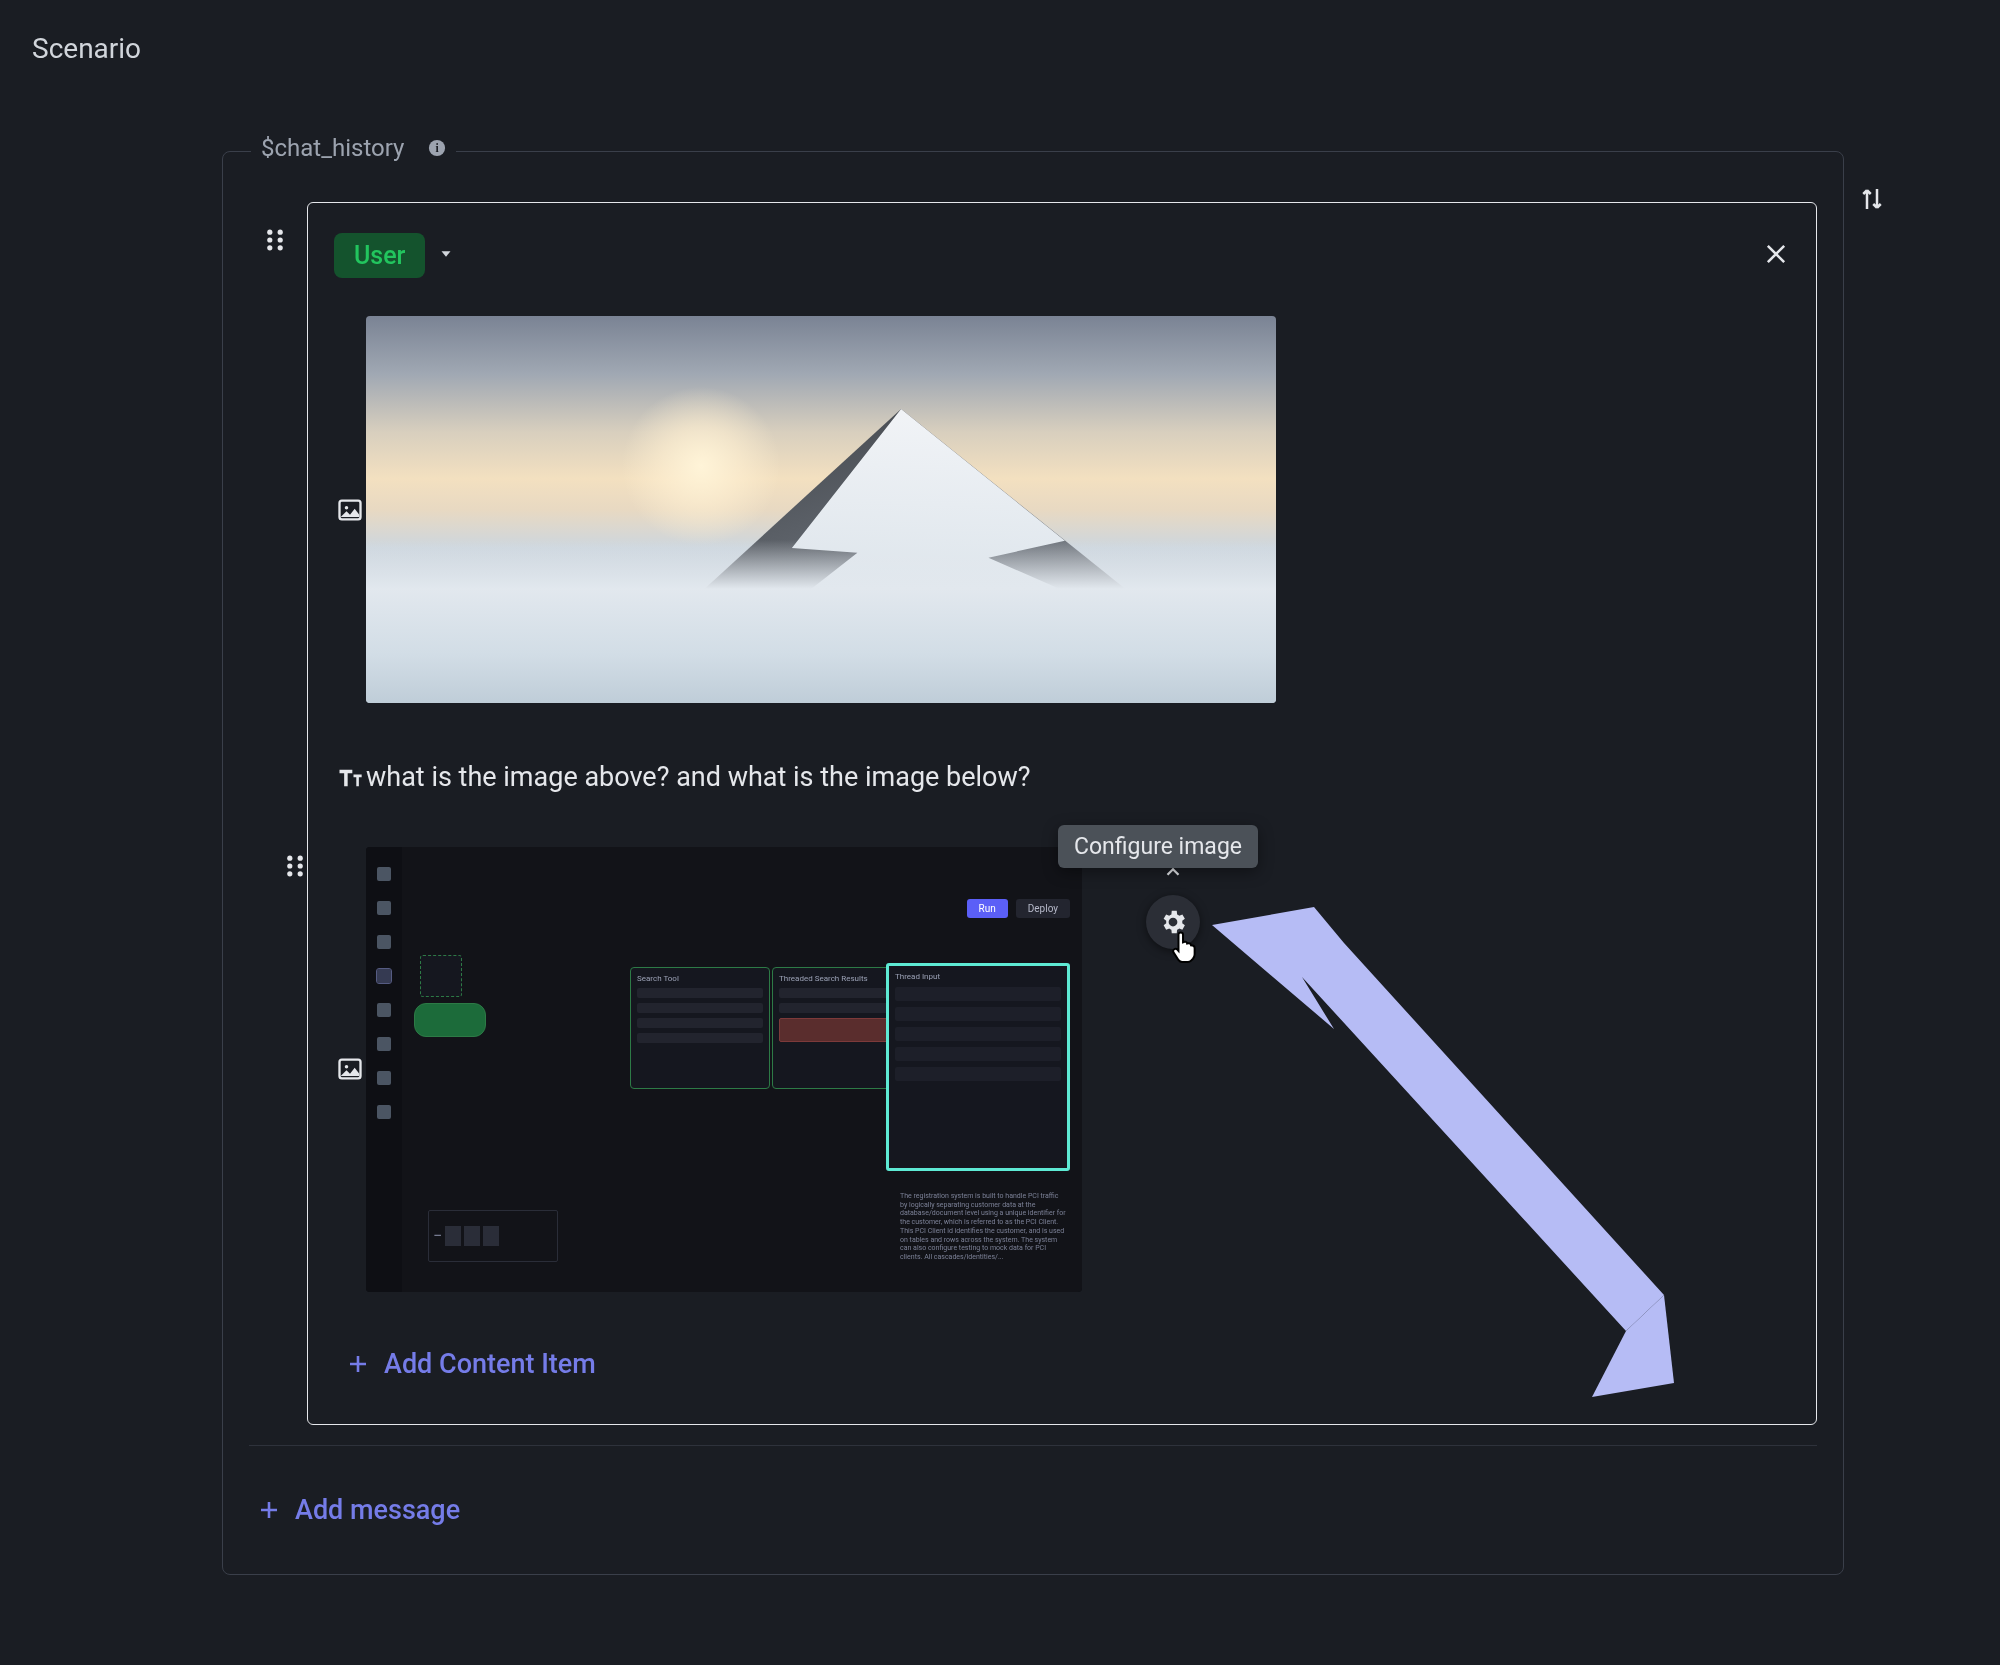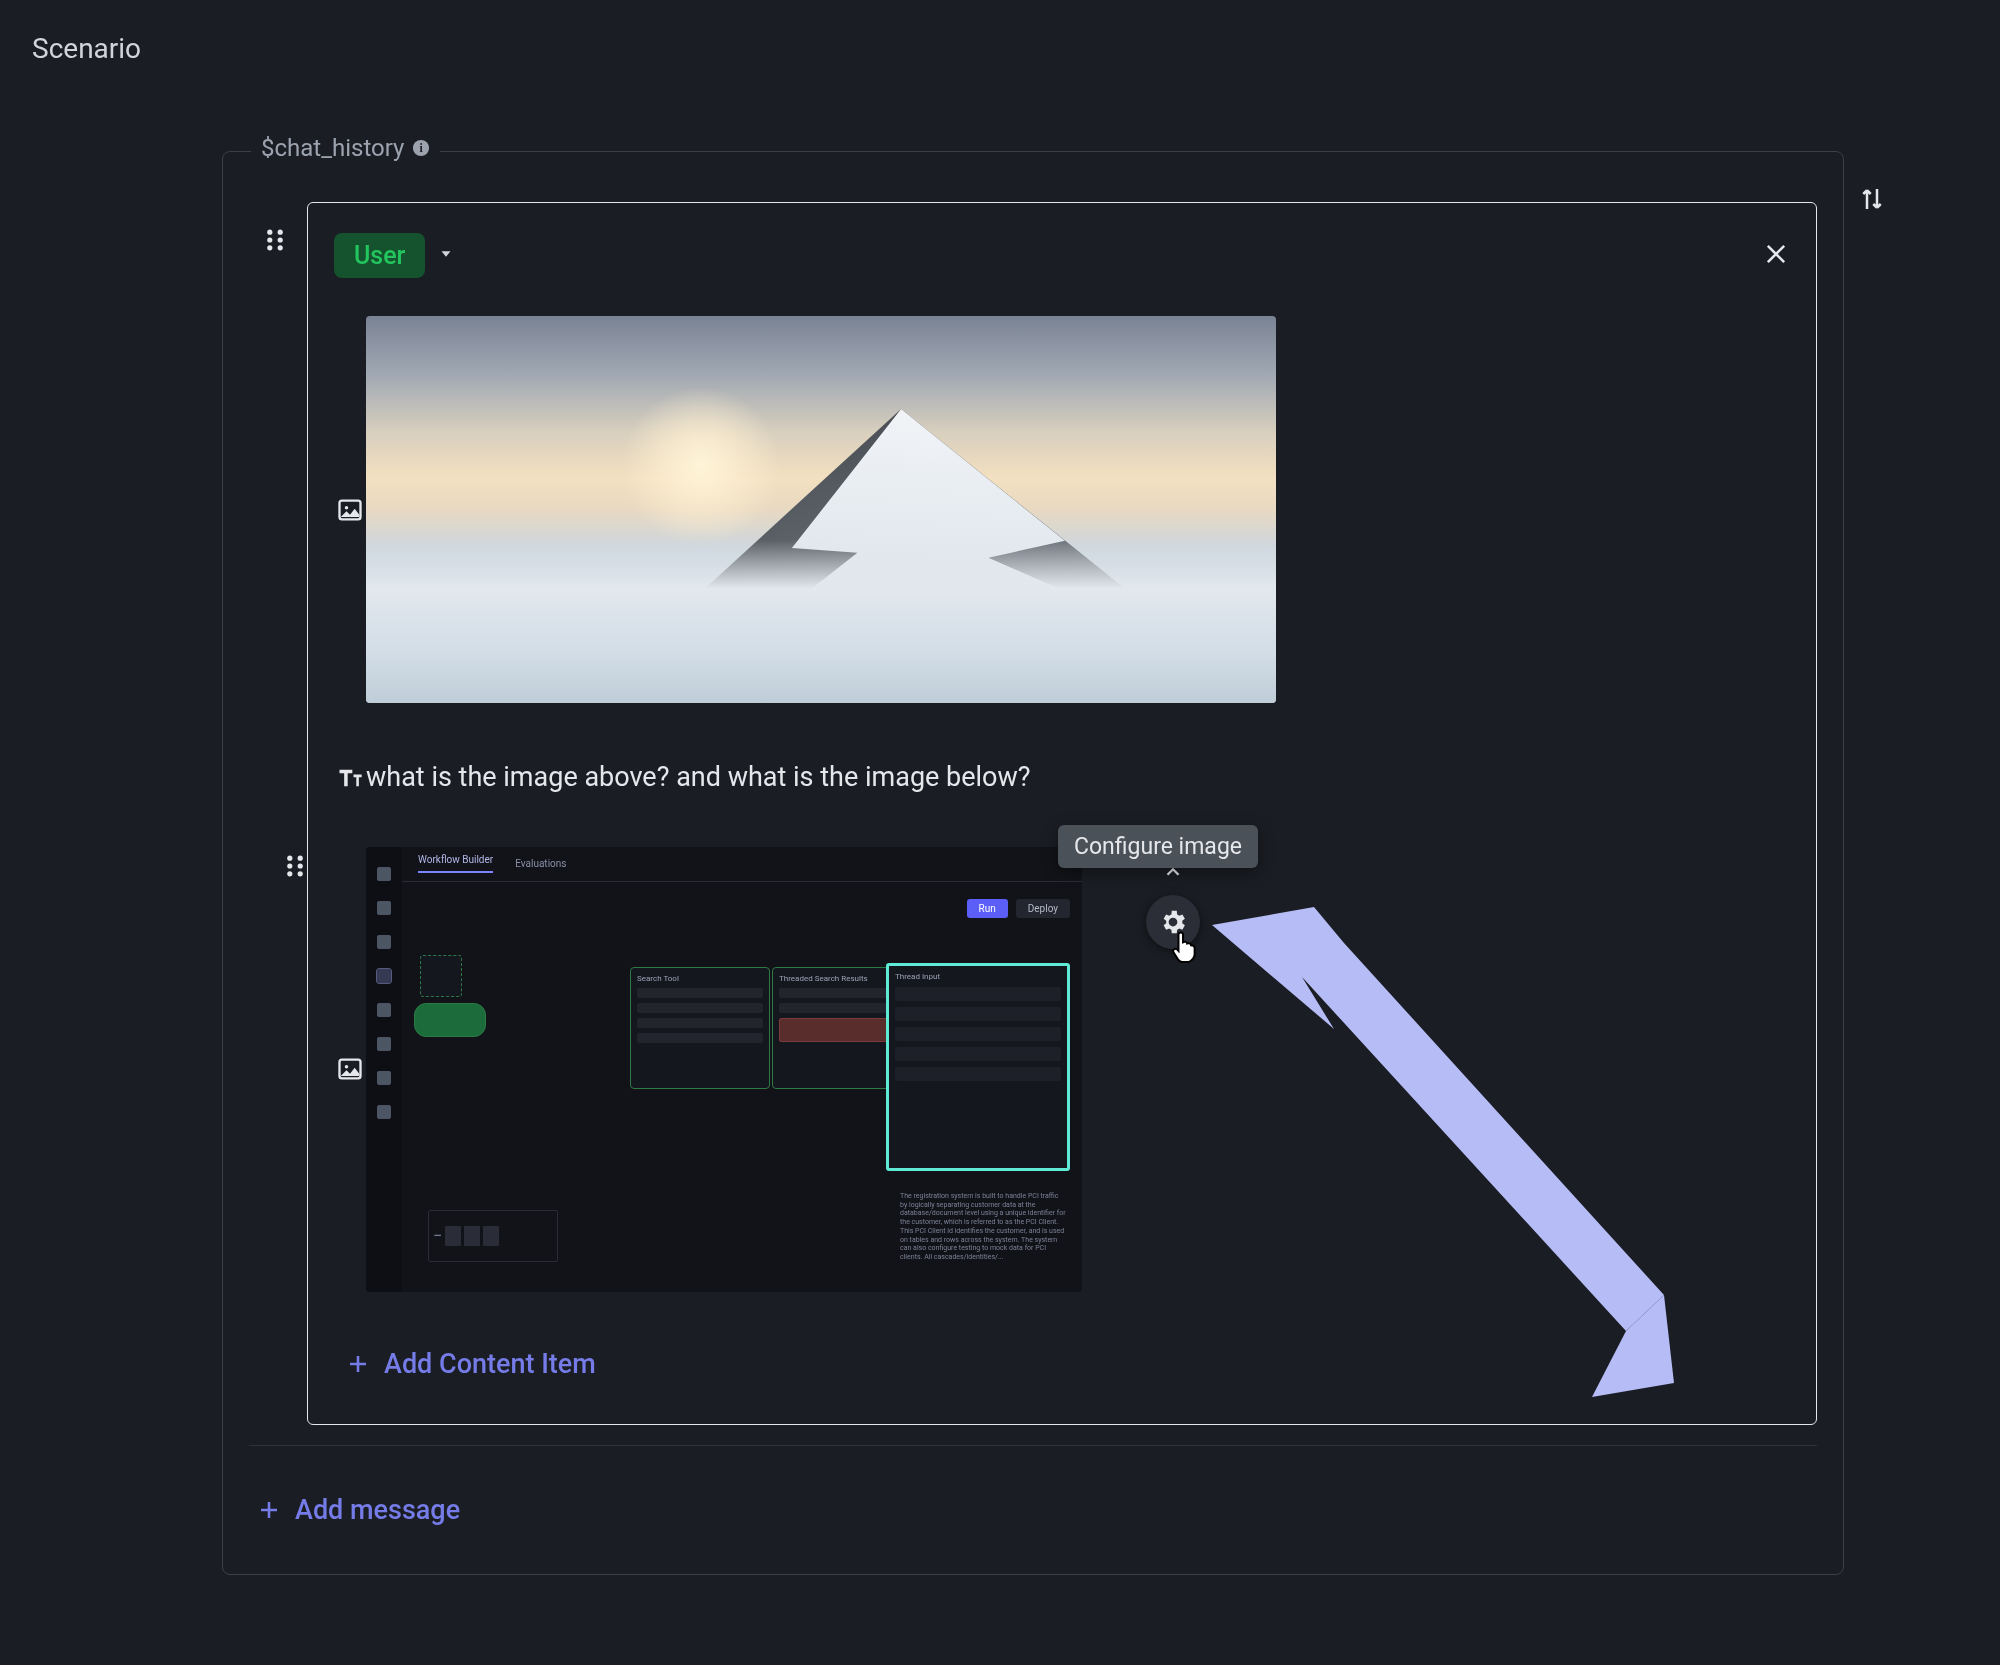--- a/index.html
+++ b/index.html
@@ -1,20 +1,20 @@
 <!DOCTYPE html>
 <html><head>
 <meta charset="utf-8">
 <style>
   html,body{margin:0;padding:0;background:#1a1d23;font-family:-apple-system,BlinkMacSystemFont,"Segoe UI",Roboto,sans-serif;color:#e5e7eb;width:2000px;height:1665px;overflow:hidden;}
   .page{padding:32px 0 0 32px;}
   .page-title{font-size:28px;font-weight:400;color:#d1d5db;margin-bottom:86px;}
   .outer-wrap{position:relative;margin-left:190px;}
   .fieldset{position:relative;border:1px solid #3a3f4a;border-radius:8px;width:1620px;padding:0;}
-  .legend{position:absolute;top:-18px;left:28px;background:#1a1d23;padding:0 10px;font-size:24px;color:#9ca3af;display:flex;align-items:center;gap:8px;}
+  .legend{position:absolute;top:-18px;left:28px;background:#1a1d23;padding:0 10px;font-size:24px;color:#9ca3af;display:flex;align-items:center;gap:24px;}
   .legend svg{width:18px;height:18px;}
   .tooltip{position:absolute;background:#4b5158;color:#e5e7eb;padding:8px 16px;border-radius:6px;font-size:23px;z-index:50;white-space:nowrap;box-shadow:0 4px 15px rgba(0,0,0,.4);}
   .msg-card{margin:50px 26px 0 84px;border:1.5px solid #e5e7eb;border-radius:6px;position:relative;padding:30px 26px 26px 26px;}
   .drag-handle{position:absolute;left:-46px;top:24px;color:#e5e7eb;}
   .drag-handle svg{width:26px;height:26px;}
   .msg-header{display:flex;align-items:center;justify-content:space-between;}
   .role-pill{display:inline-flex;align-items:center;gap:12px;}
   .role-bg{background:#14532d;color:#22c55e;padding:8px 20px;border-radius:8px;font-size:25px;font-weight:500;}
   .caret{color:#d1d5db;}
   .close-x{color:#e5e7eb;}
@@ -168,24 +168,20 @@
             <div class="wf-rail">
                 <i></i>
                 <i></i>
                 <i></i>
                 <i class="active"></i>
                 <i></i>
                 <i></i>
                 <i></i>
                 <i></i>
               </div>
-            <div class="wf-top">
-              <span class="tab active">Workflow Builder</span>
-              <span class="tab">Evaluations</span>
-            </div>
             <div class="wf-btns">
               <span class="wf-btn run">Run</span>
               <span class="wf-btn">Deploy</span>
             </div>
             <div class="wf-body">
               <div class="wf-node dash" style="left:6px;top:60px;width:28px;height:28px;border-radius:3px;"></div>
               <div class="wf-node" style="left:0;top:108px;width:58px;height:20px;border-radius:12px;background:#1c6b3a;"></div>
               <div class="wf-node" style="left:358px;top:72px;width:118px;height:108px;">
                 <div>Threaded Search Results</div>
                   <div class="bar"></div>

